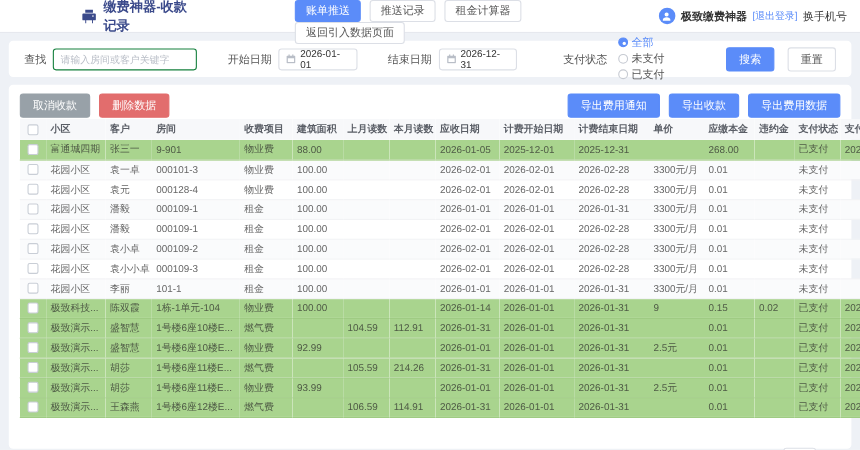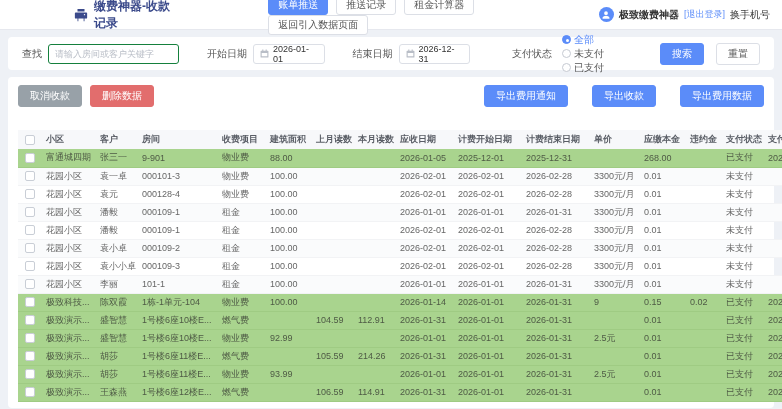--- a/index.html
+++ b/index.html
@@ -6,21 +6,21 @@
   html,body { width: 782px; height: 409px; overflow: hidden; }
   body {
     font-family: "Liberation Sans", "DejaVu Sans", sans-serif;
     background: #eef1f6;
     color: #555;
     font-size: 10px;
   }
   
   .topbar {
     height: 30px; background: #fff; border-bottom: 1px solid #e6e8ee;
-    display: flex; align-items: center; padding: 0 12px; gap: 40px;
+    display: flex; padding: 0 12px; gap: 40px;
   }
   .topbar .title-wrap { display: flex; align-items: center; gap: 6px; margin-left: 62px; }
   .topbar .app-title { font-size: 12px; font-weight: bold; color: #3b4a8b; }
   .printer-icon { width: 14px; height: 14px; display: inline-block; }
   .topbar .spacer { flex: 1; }
   .topbar .tb-btn {
     height: 20px; padding: 0 9px; border: 1px solid #dcdfe6; border-radius: 3px;
     background: #fff; color: #555; font-size: 10px; display: inline-flex;
     align-items: center; margin-left: 8px; cursor: pointer; white-space: nowrap;
   }
@@ -68,23 +68,23 @@
     background: #fff; color: #555; font-size: 10px; display: inline-flex;
     align-items: center; cursor: pointer; white-space: nowrap;
   }
   .btn.primary { background: #5b8cf9; border-color: #5b8cf9; color: #fff; }
   .btn.green   { background: #6ec143; border-color: #6ec143; color: #fff; }
   .btn.red     { background: #e26d6d; border-color: #e26d6d; color: #fff; }
   .btn.gray    { background: #98a1a8; border-color: #98a1a8; color: #fff; }
   .filter-card .btn { margin-left: 6px; }
   
   .table-card { padding: 8px 10px 6px 10px; height: 331px; }
-  .toolbar { display: flex; align-items: center; margin-bottom: 23px; justify-content: center; }
+  .toolbar { display: flex; align-items: center; margin-bottom: 1px; justify-content: center; }
   .toolbar .left  { display: flex; gap: 8px; }
-  .toolbar .right { display: flex; gap: 24px; margin-left: auto; }
+  .toolbar .right { display: flex; gap: 8px; margin-left: auto; }
   table.records { width: 100%; border-collapse: collapse; table-layout: fixed; }
   table.records th {
     background: #f7f8fa; color: #5a5e66; font-weight: bold; font-size: 9px;
     height: 19px; text-align: left; padding: 0 4px; white-space: nowrap; overflow: hidden;
   }
   table.records td {
     font-size: 9px; color: #666; height: 18px; padding: 0 4px;
     white-space: nowrap; overflow: hidden; border-bottom: 1px solid #f2f3f5;
   }
   tr.unpaid:nth-child(even) td { background: #fafbfc; }

